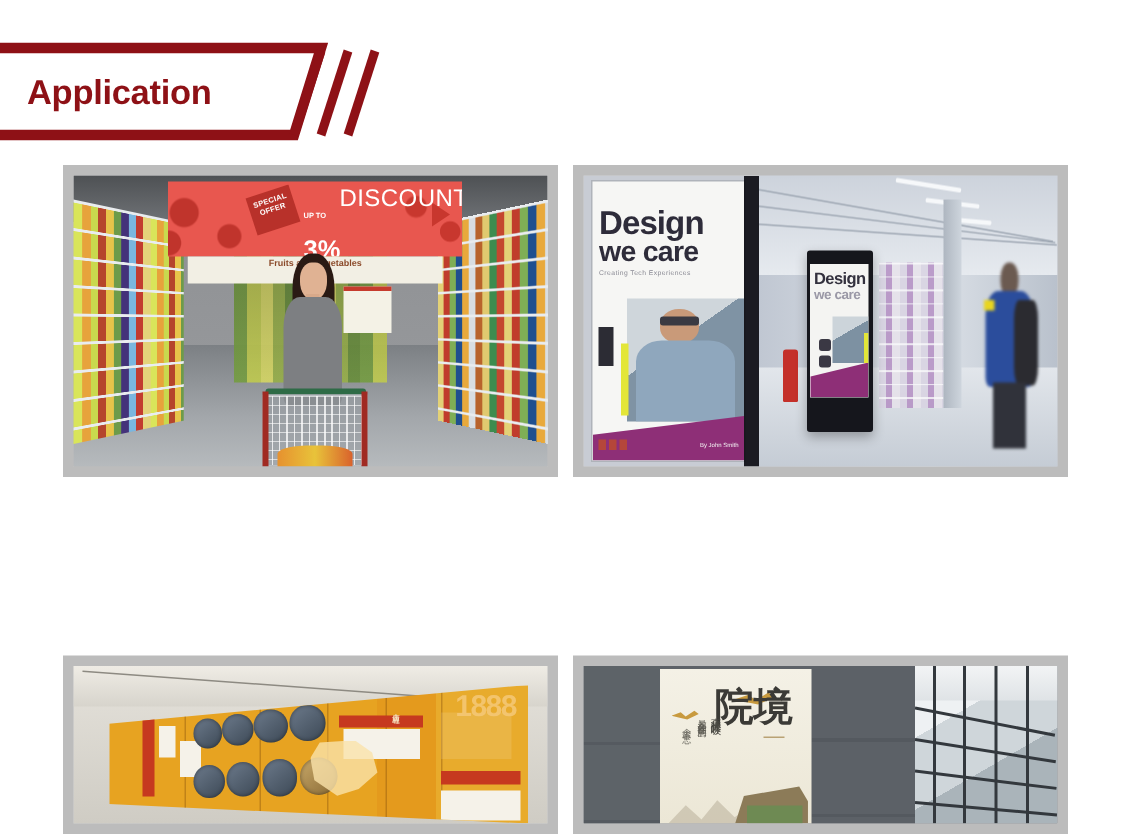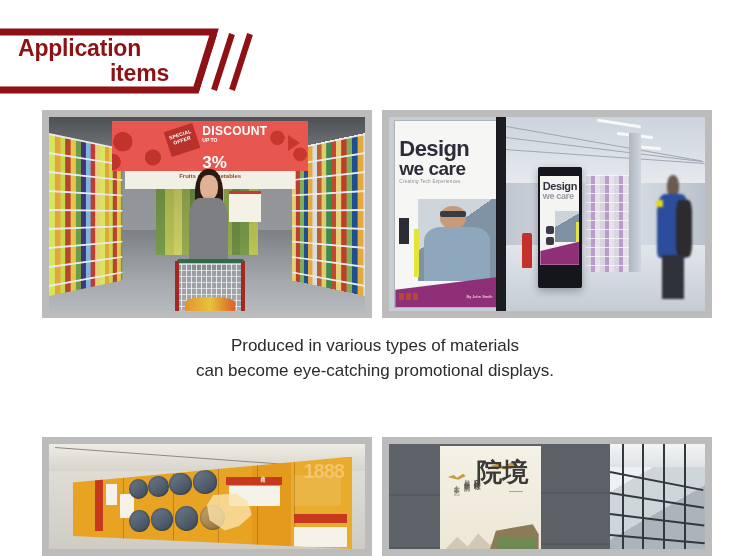--- a/index.html
+++ b/index.html
@@ -157,22 +157,23 @@
     padding-top: 5px;
     letter-spacing: .2px;
     z-index: 3;
   }
   .sm-promo-main {
     position: absolute; left: 46%; top: 8%;
     color: #fff; z-index: 3;
     line-height: 1;
   }
   .sm-promo-main .dw {
-    font-size: 12px; font-weight: bold; letter-spacing: .3px;
+    font-size: 16px; font-weight: normal; letter-spacing: .3px;
     display: block;
+    margin-left: 24px;
   }
   .sm-promo-main .pct {
     font-size: 17px; font-weight: bold; display: block; margin-top: 1px;
   }
   .sm-promo-main .upto {
     font-size: 5px; font-weight: bold; display: inline-block;
     vertical-align: top; margin-right: 1px; line-height: 1.5;
   }
   .sm-promo-arrow {
     position: absolute; right: 4%; top: 28%;
@@ -564,21 +565,20 @@
   <svg class="banner-svg" width="270" height="66" viewBox="0 0 270 66">
 
     <path d="M -6 4 L 214 4 L 196 62 L -6 62" fill="none" stroke="#8e1116" stroke-width="7"></path>
 
     <path d="M 214 6 L 196 62" stroke="#8e1116" stroke-width="6" fill="none"></path>
     <path d="M 232 6 L 214 62" stroke="#8e1116" stroke-width="6" fill="none"></path>
     <path d="M 250 6 L 232 62" stroke="#8e1116" stroke-width="6" fill="none"></path>
   </svg>
   <div class="banner-text">
     <span class="banner-line1">Application</span>
-    <span class="banner-line2">items</span>
   </div>
 </div>
 
 <div class="row" id="row-1">
 
   <div class="frame">
     <div class="photo">
       <div class="sm-bg"></div>
       <div class="sm-ceil"></div>
       <div class="sm-floor"></div>
@@ -683,24 +683,20 @@
           <i></i>
             <i></i>
             <i></i>
         </div>
       </div>
     </div>
   </div>
 </div>
 
 <div class="caption">
-  <div class="cap-sub">
-    <span>Produced in various types of materials</span>
-    <span>can become eye-catching promotional displays.</span>
-  </div>
 </div>
 
 <div class="row" id="row-2">
 
   <div class="frame">
     <div class="photo">
       <div class="ex-bg"></div>
       <div class="ex-ceiling">
         <div class="ex-ceil-line"></div>
       </div>

